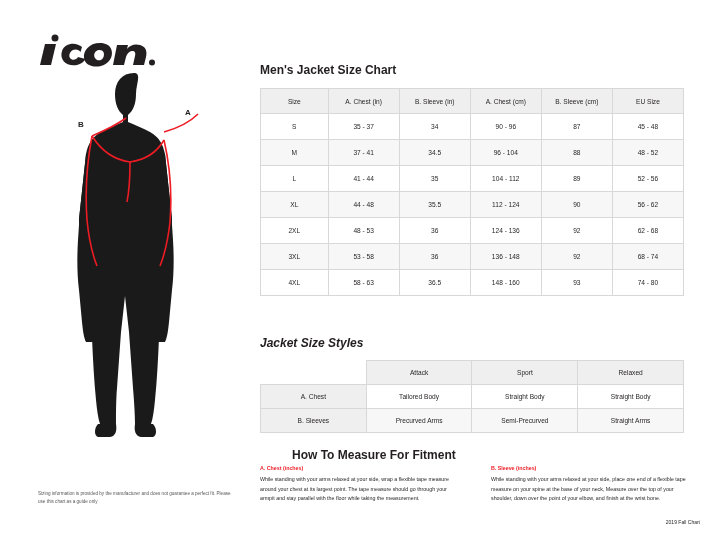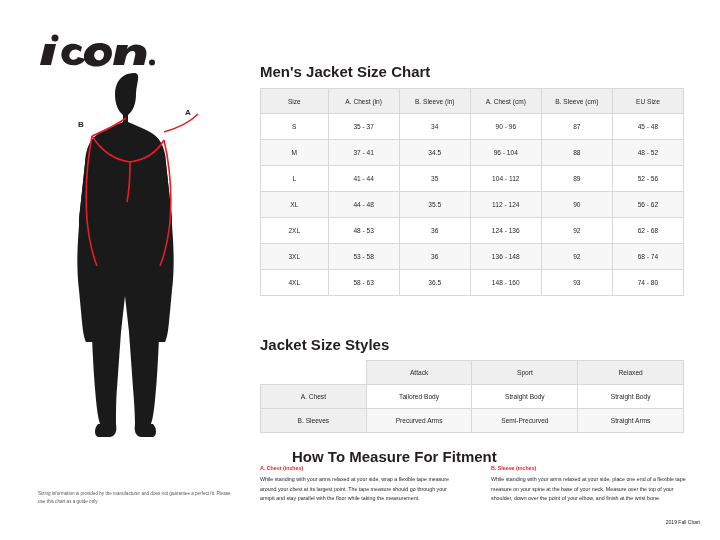--- a/index.html
+++ b/index.html
@@ -72,27 +72,27 @@
   }
 
   
   .right-col {
     position: absolute;
     left: 260px;
     top: 0;
     width: 440px;
   }
   .section-title {
-    font-size: 15px;
+    font-size: 12px;
     font-weight: bold;
     color: #231f20;
     margin: 0;
   }
   #title-main { position: absolute; left: 0; top: 63px; }
-  #title-styles { position: absolute; left: 0; top: 336px; }
+  #title-styles { position: absolute; left: 0; top: 336px; font-style: italic; }
   #title-measure { position: absolute; left: 0; top: 448px; padding-left: 32px; }
 
   table {
     border-collapse: collapse;
     font-size: 6.6px;
     color: #231f20;
     width: 424px;
   }
   .size-table {
     position: absolute;

